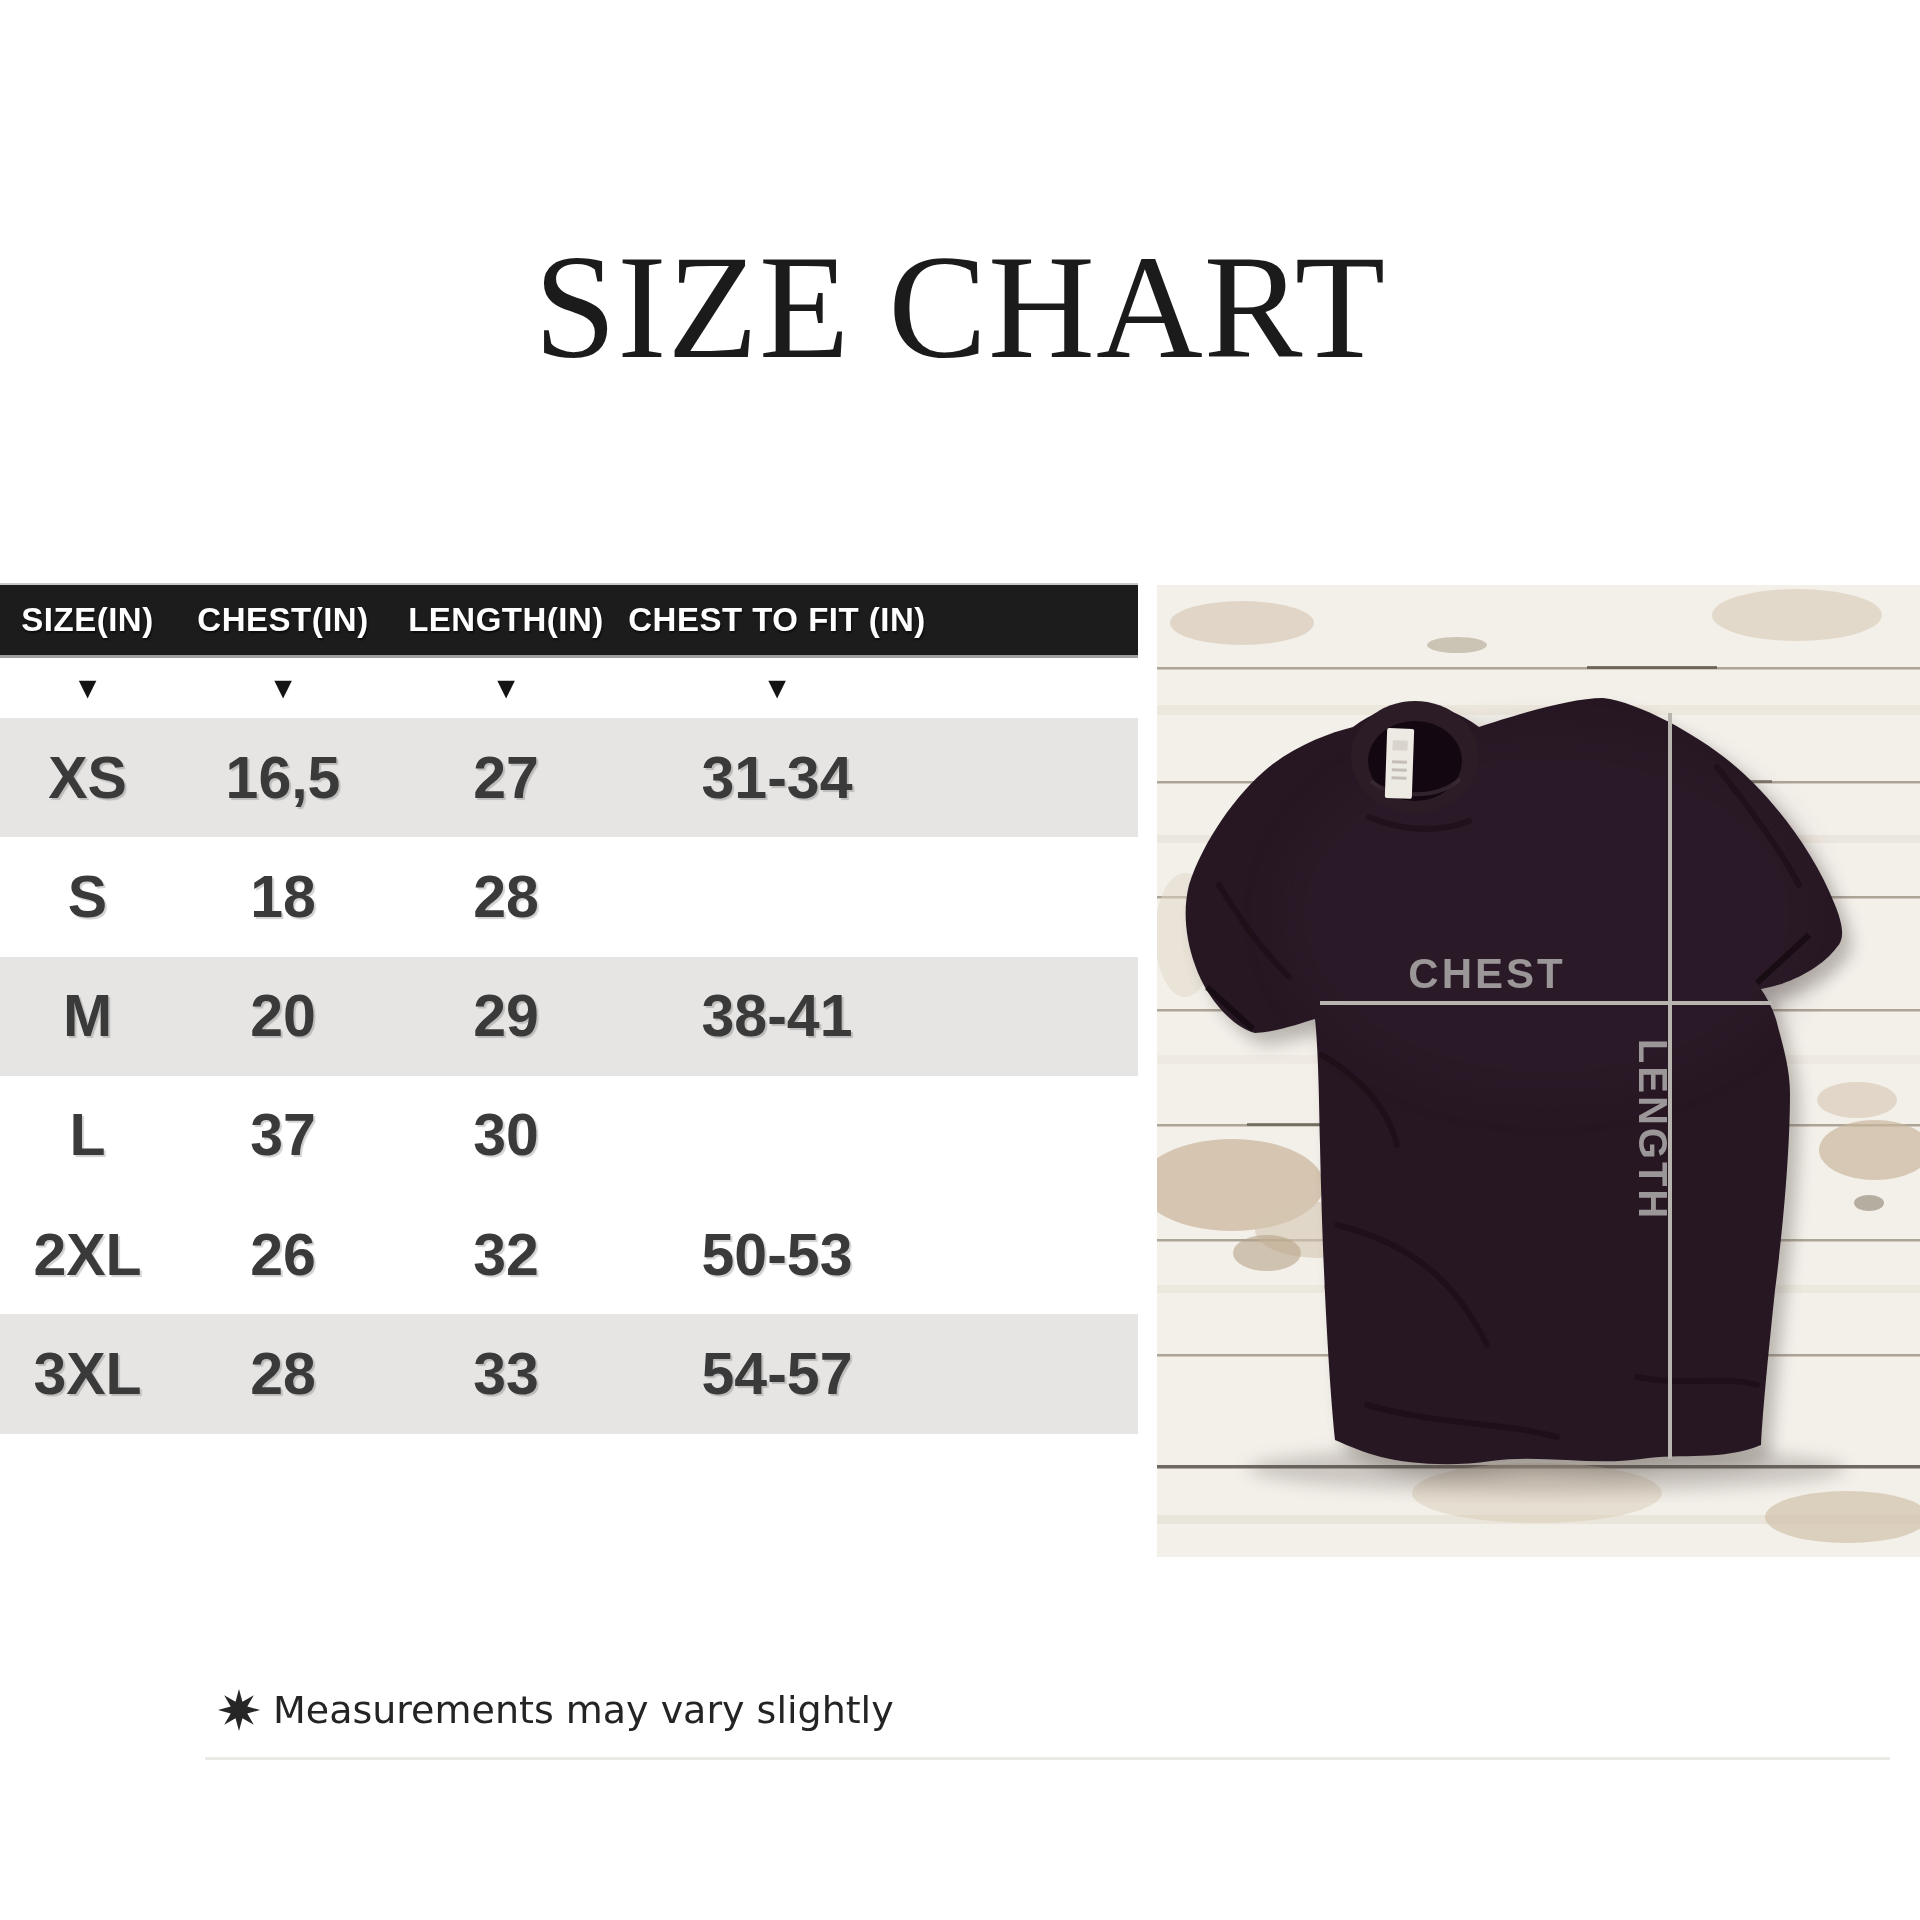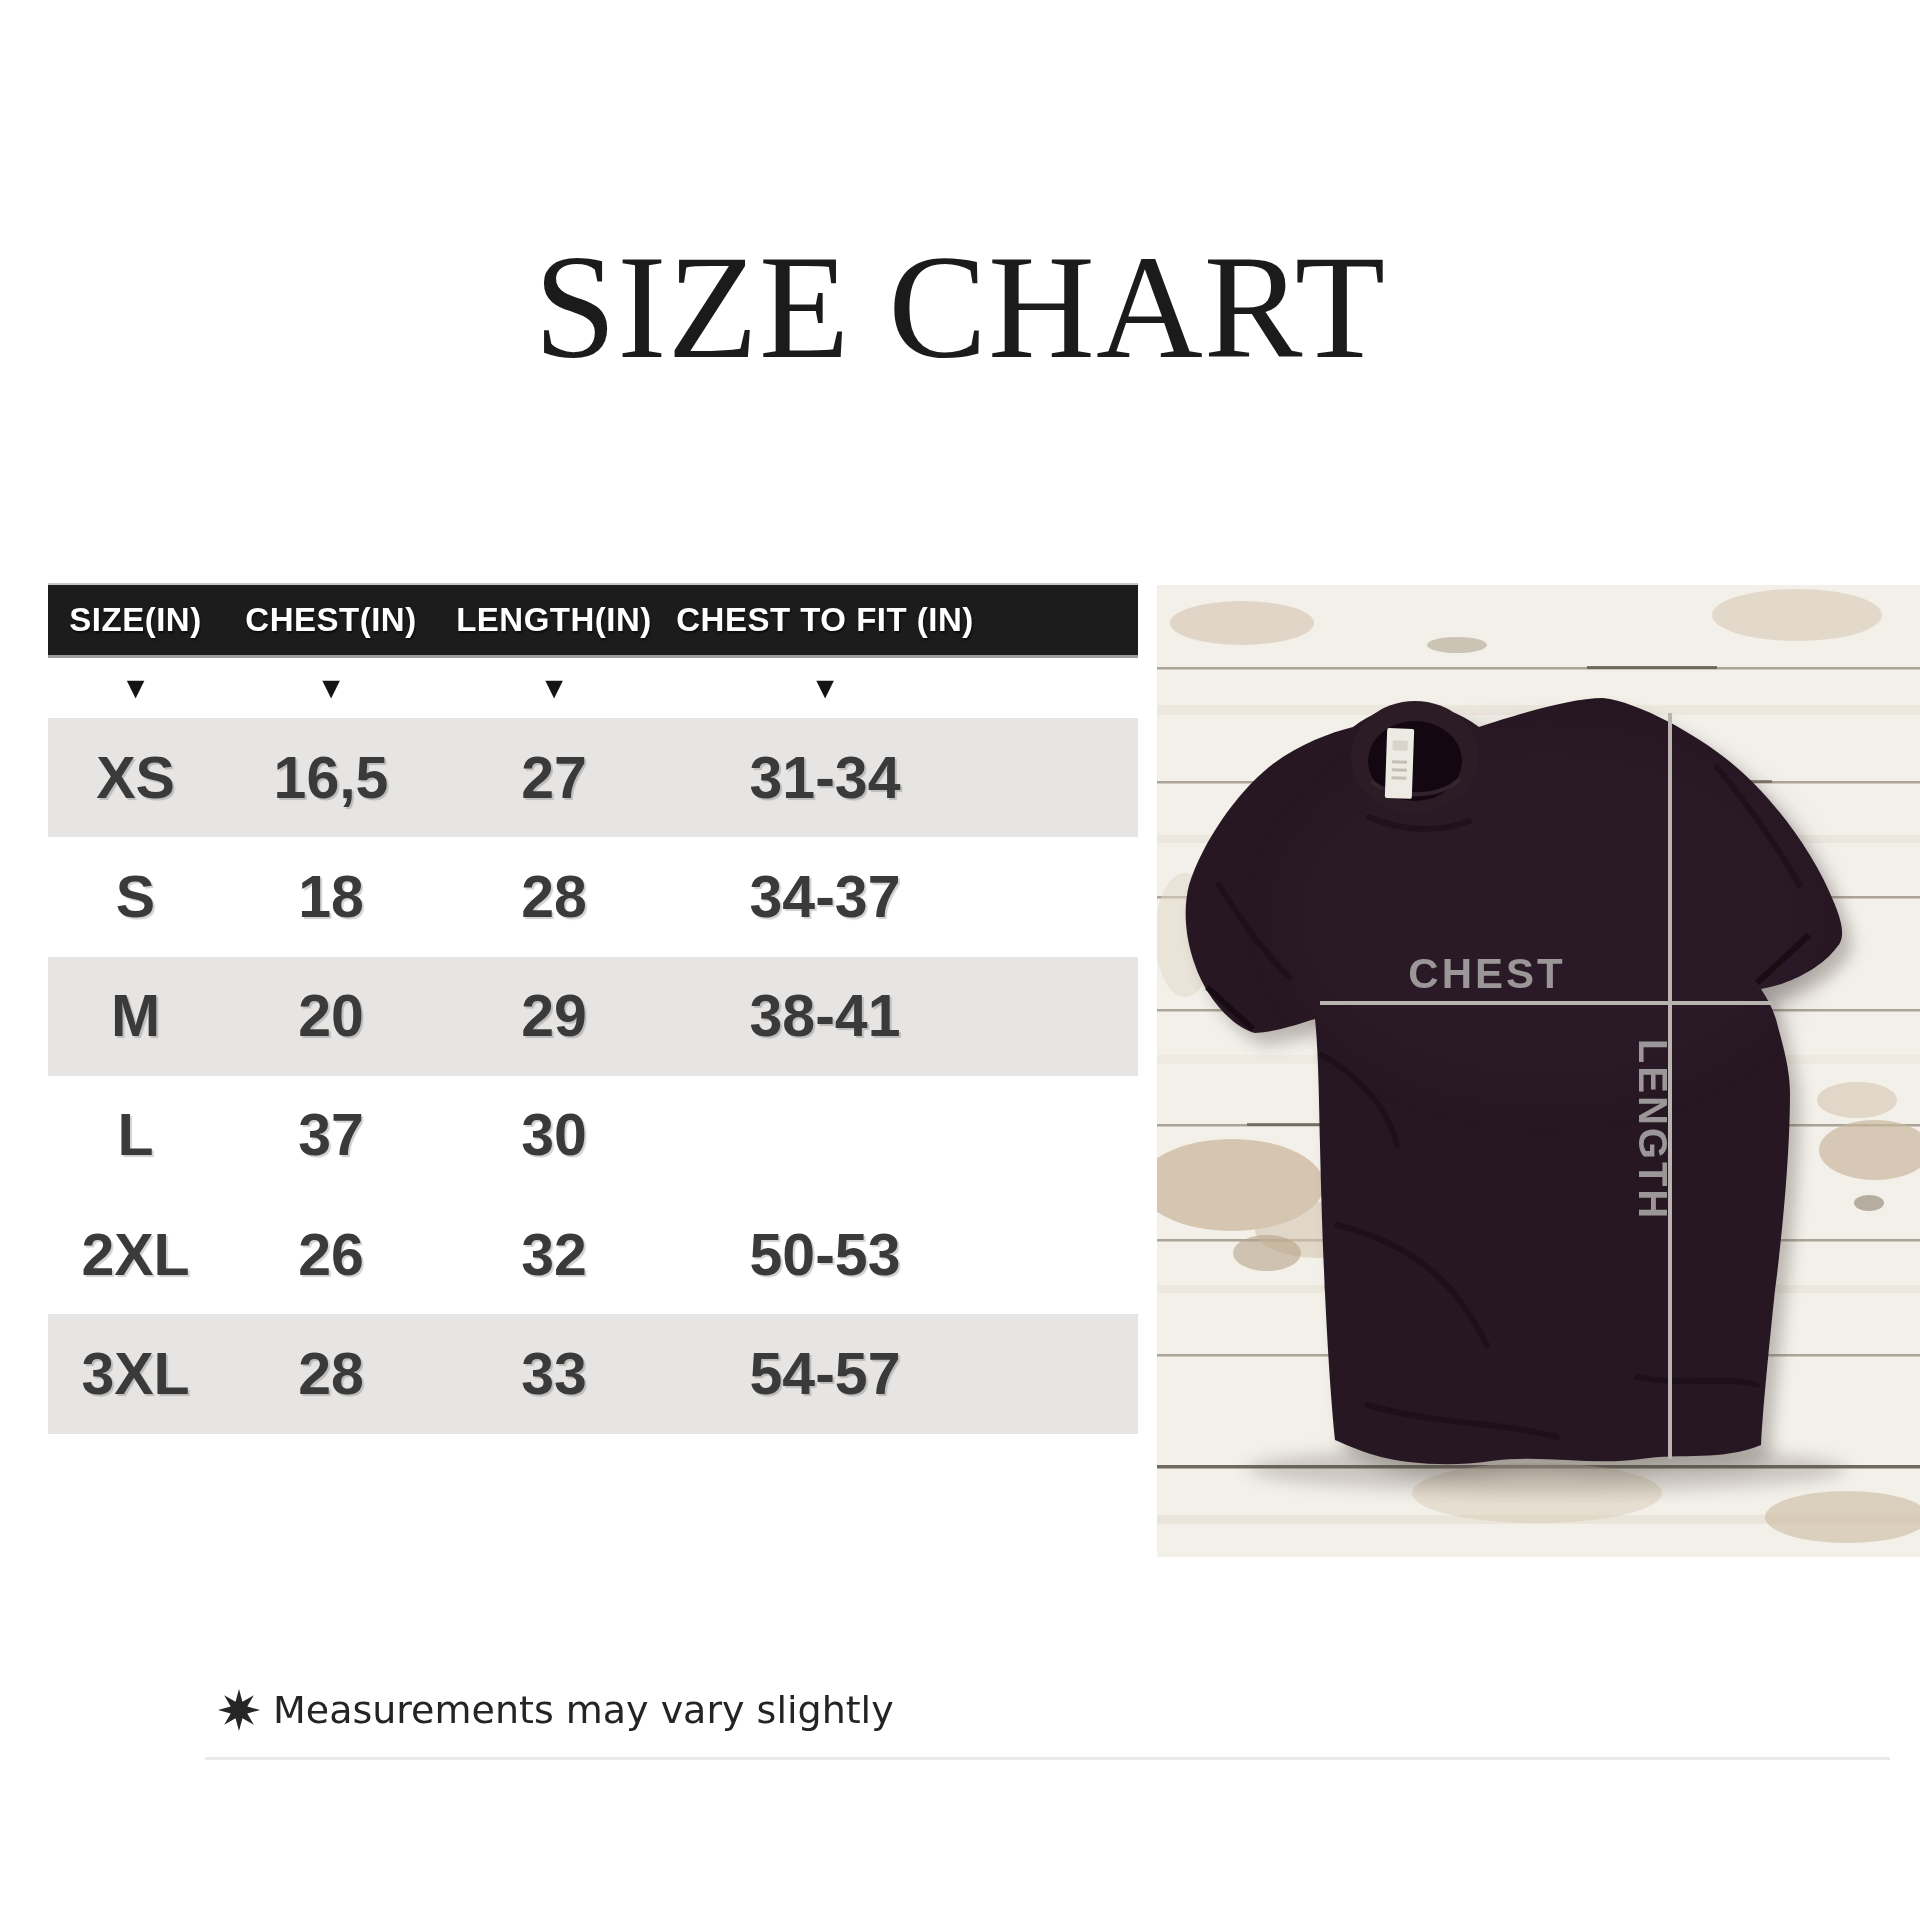--- a/index.html
+++ b/index.html
@@ -7,21 +7,21 @@
        font-family:"Liberation Sans",sans-serif;}
   .page{position:absolute;inset:0;}
 
   
   .title{position:absolute;top:233px;left:50%;transform:translateX(-50%);
          font-family:"Liberation Serif",serif;font-weight:400;font-size:148px;line-height:1;
          letter-spacing:1px;color:var(--title_text,#1b1b1b);margin:0;white-space:nowrap;}
 
   
   .size-table{position:absolute;left:0;top:583px;width:1138px;}
-  .trow{display:grid;grid-template-columns:175px 216px 230px 312px 1fr;align-items:center;margin-left:48px;}
+  .trow{display:grid;grid-template-columns:175px 216px 230px 312px 1fr;align-items:center;}
   .thead{height:75px;background:var(--header_bar,#1d1c1c);box-sizing:border-box;
          border-top:2px solid #c8c8c6;border-bottom:3px solid #9e9e9c;}
   .th{color:var(--header_text,#fff);font-weight:700;font-size:33px;text-align:center;
       white-space:nowrap;letter-spacing:0.5px;text-shadow:1px 2px 2px rgba(0,0,0,.6);}
   .arrow-row{height:60px;background:#fff;}
   .arrow{text-align:center;font-size:30px;line-height:60px;color:var(--triangle,#141414);}
   .drow{height:119.28px;}
   .drow.alt{background:var(--row_alt,#e6e5e3);}
   .cell{text-align:center;font-weight:700;font-size:59px;color:var(--row_text,#3a3a3a);
         text-shadow:2px 2px 1px rgba(0,0,0,.18);}
@@ -66,21 +66,20 @@
       <div class="cell">XS</div>
       <div class="cell">16,5</div>
       <div class="cell">27</div>
       <div class="cell">31-34</div>
       <div></div>
     </div>
     <div class="trow drow">
       <div class="cell">S</div>
       <div class="cell">18</div>
       <div class="cell">28</div>
-      <div class="cell">34-37</div>
       <div></div>
     </div>
     <div class="trow drow alt">
       <div class="cell">M</div>
       <div class="cell">20</div>
       <div class="cell">29</div>
       <div class="cell">38-41</div>
       <div></div>
     </div>
     <div class="trow drow">

